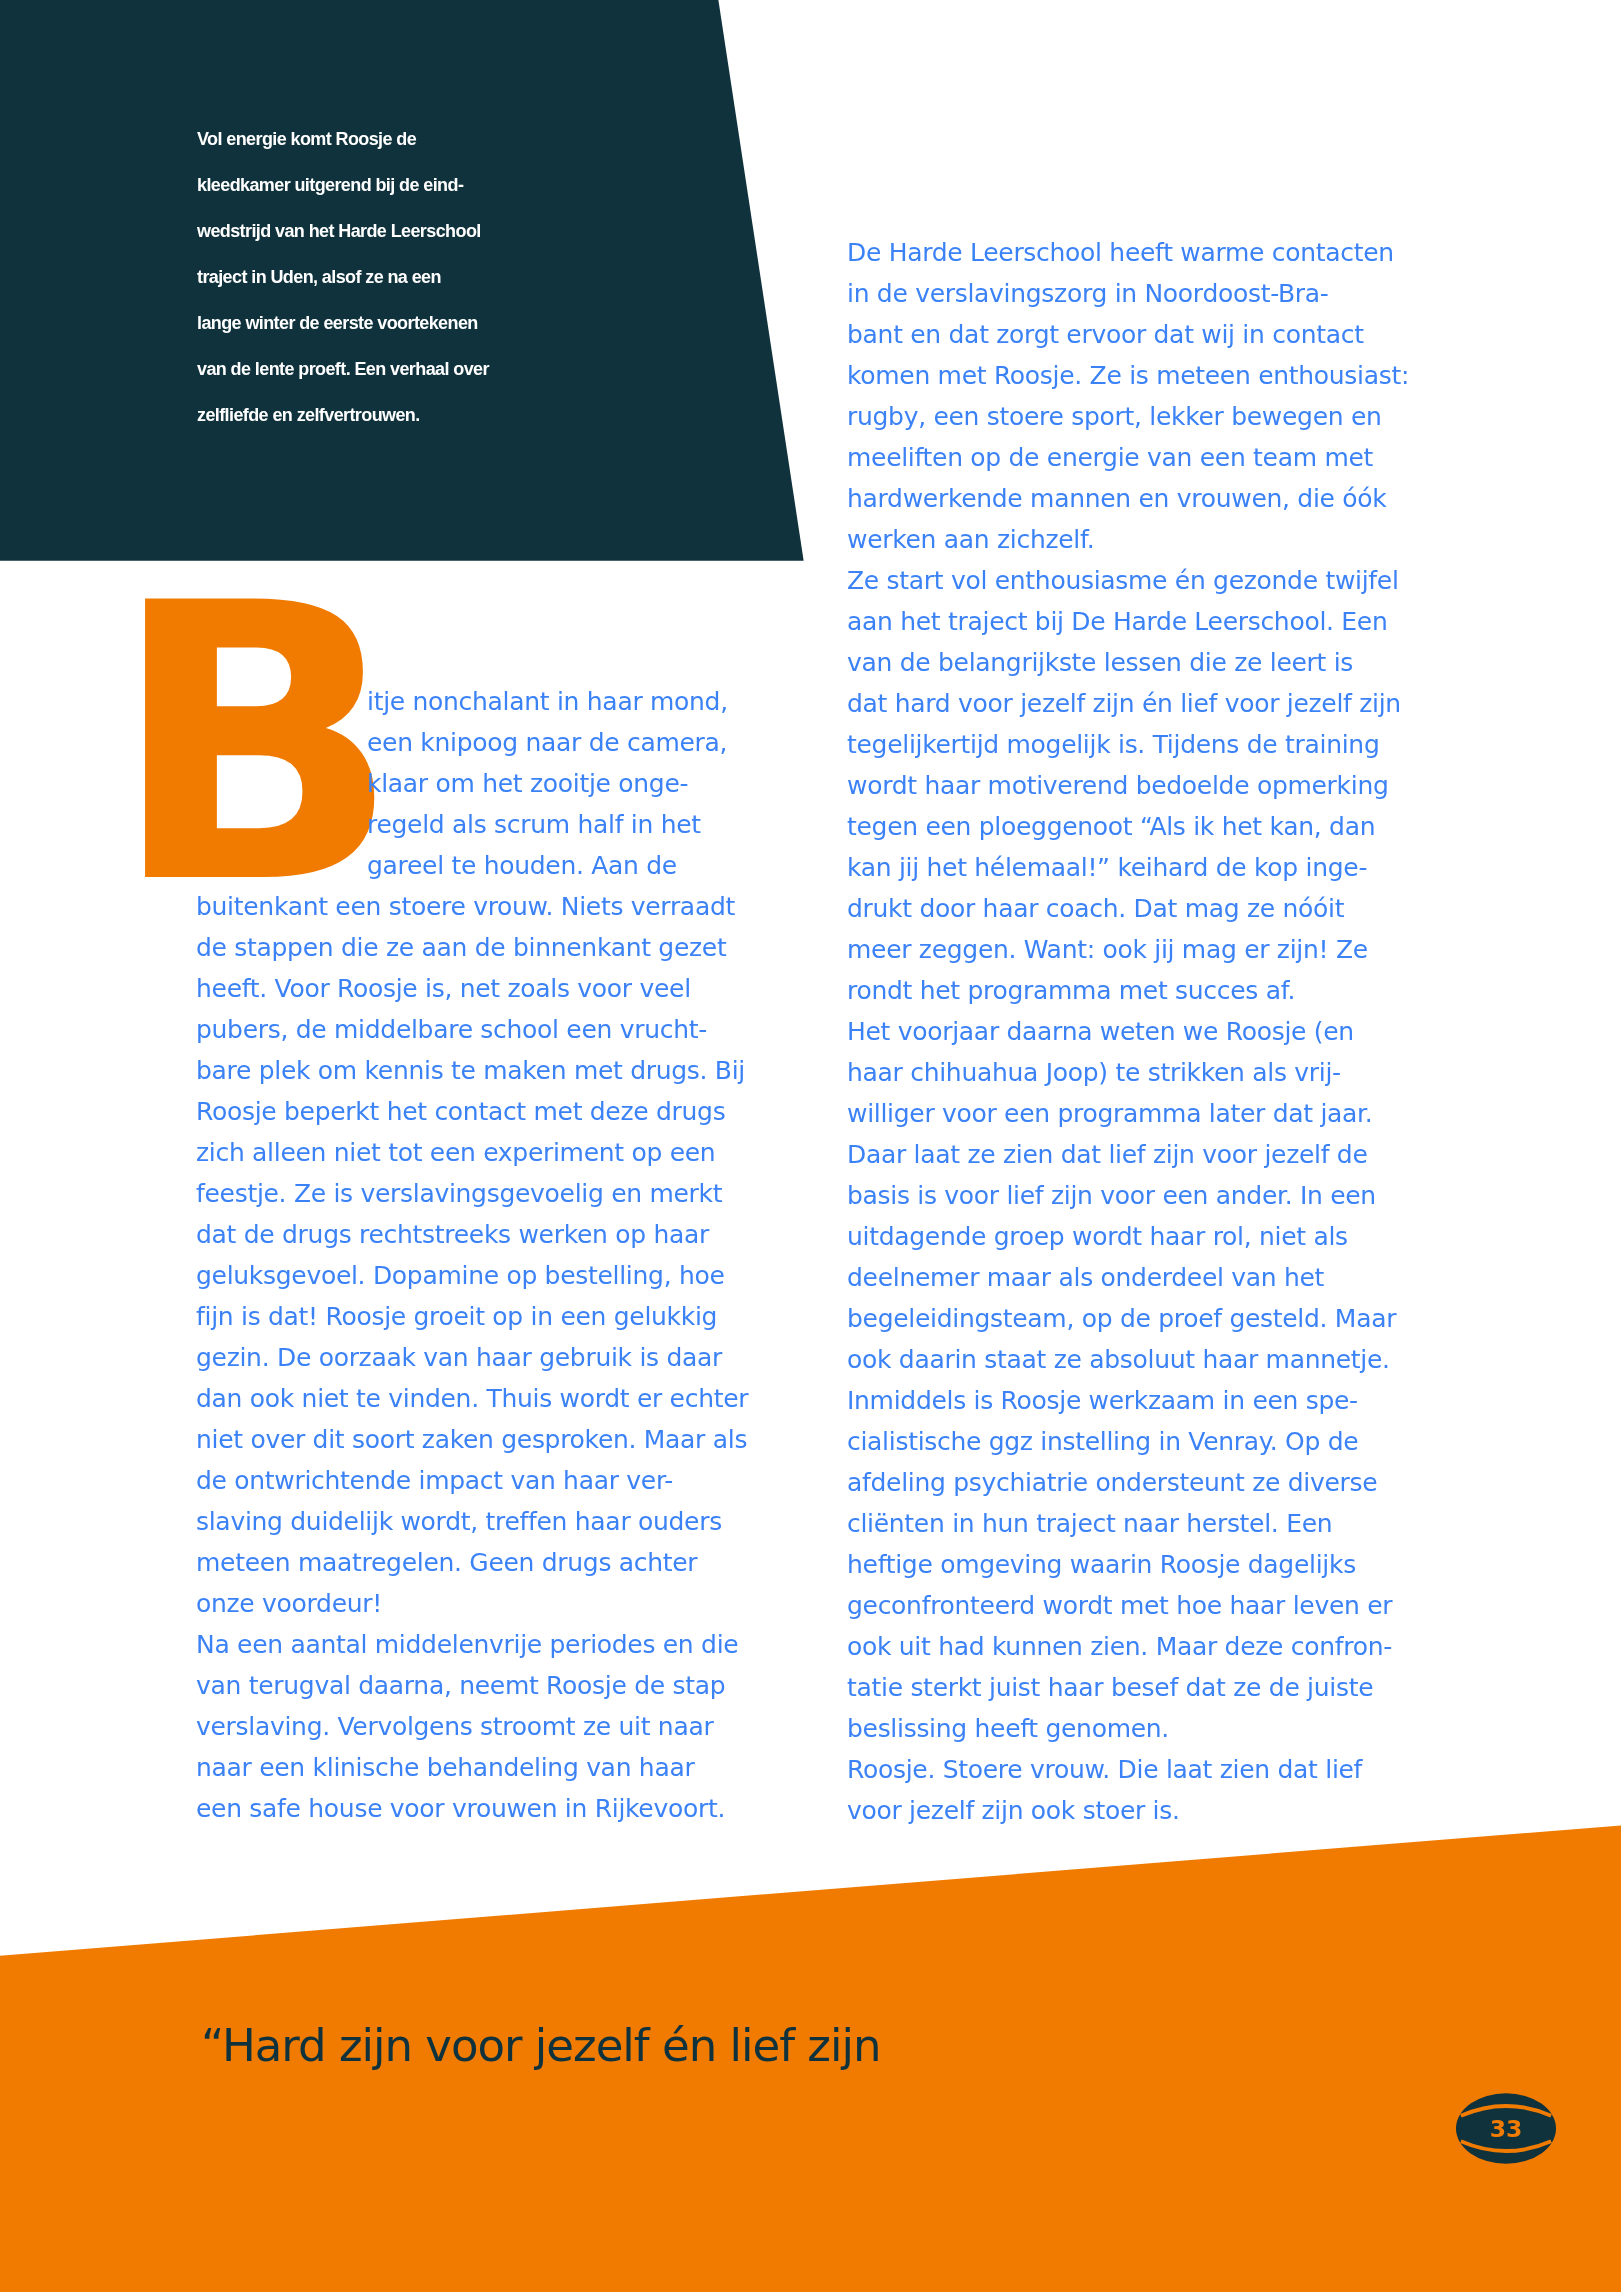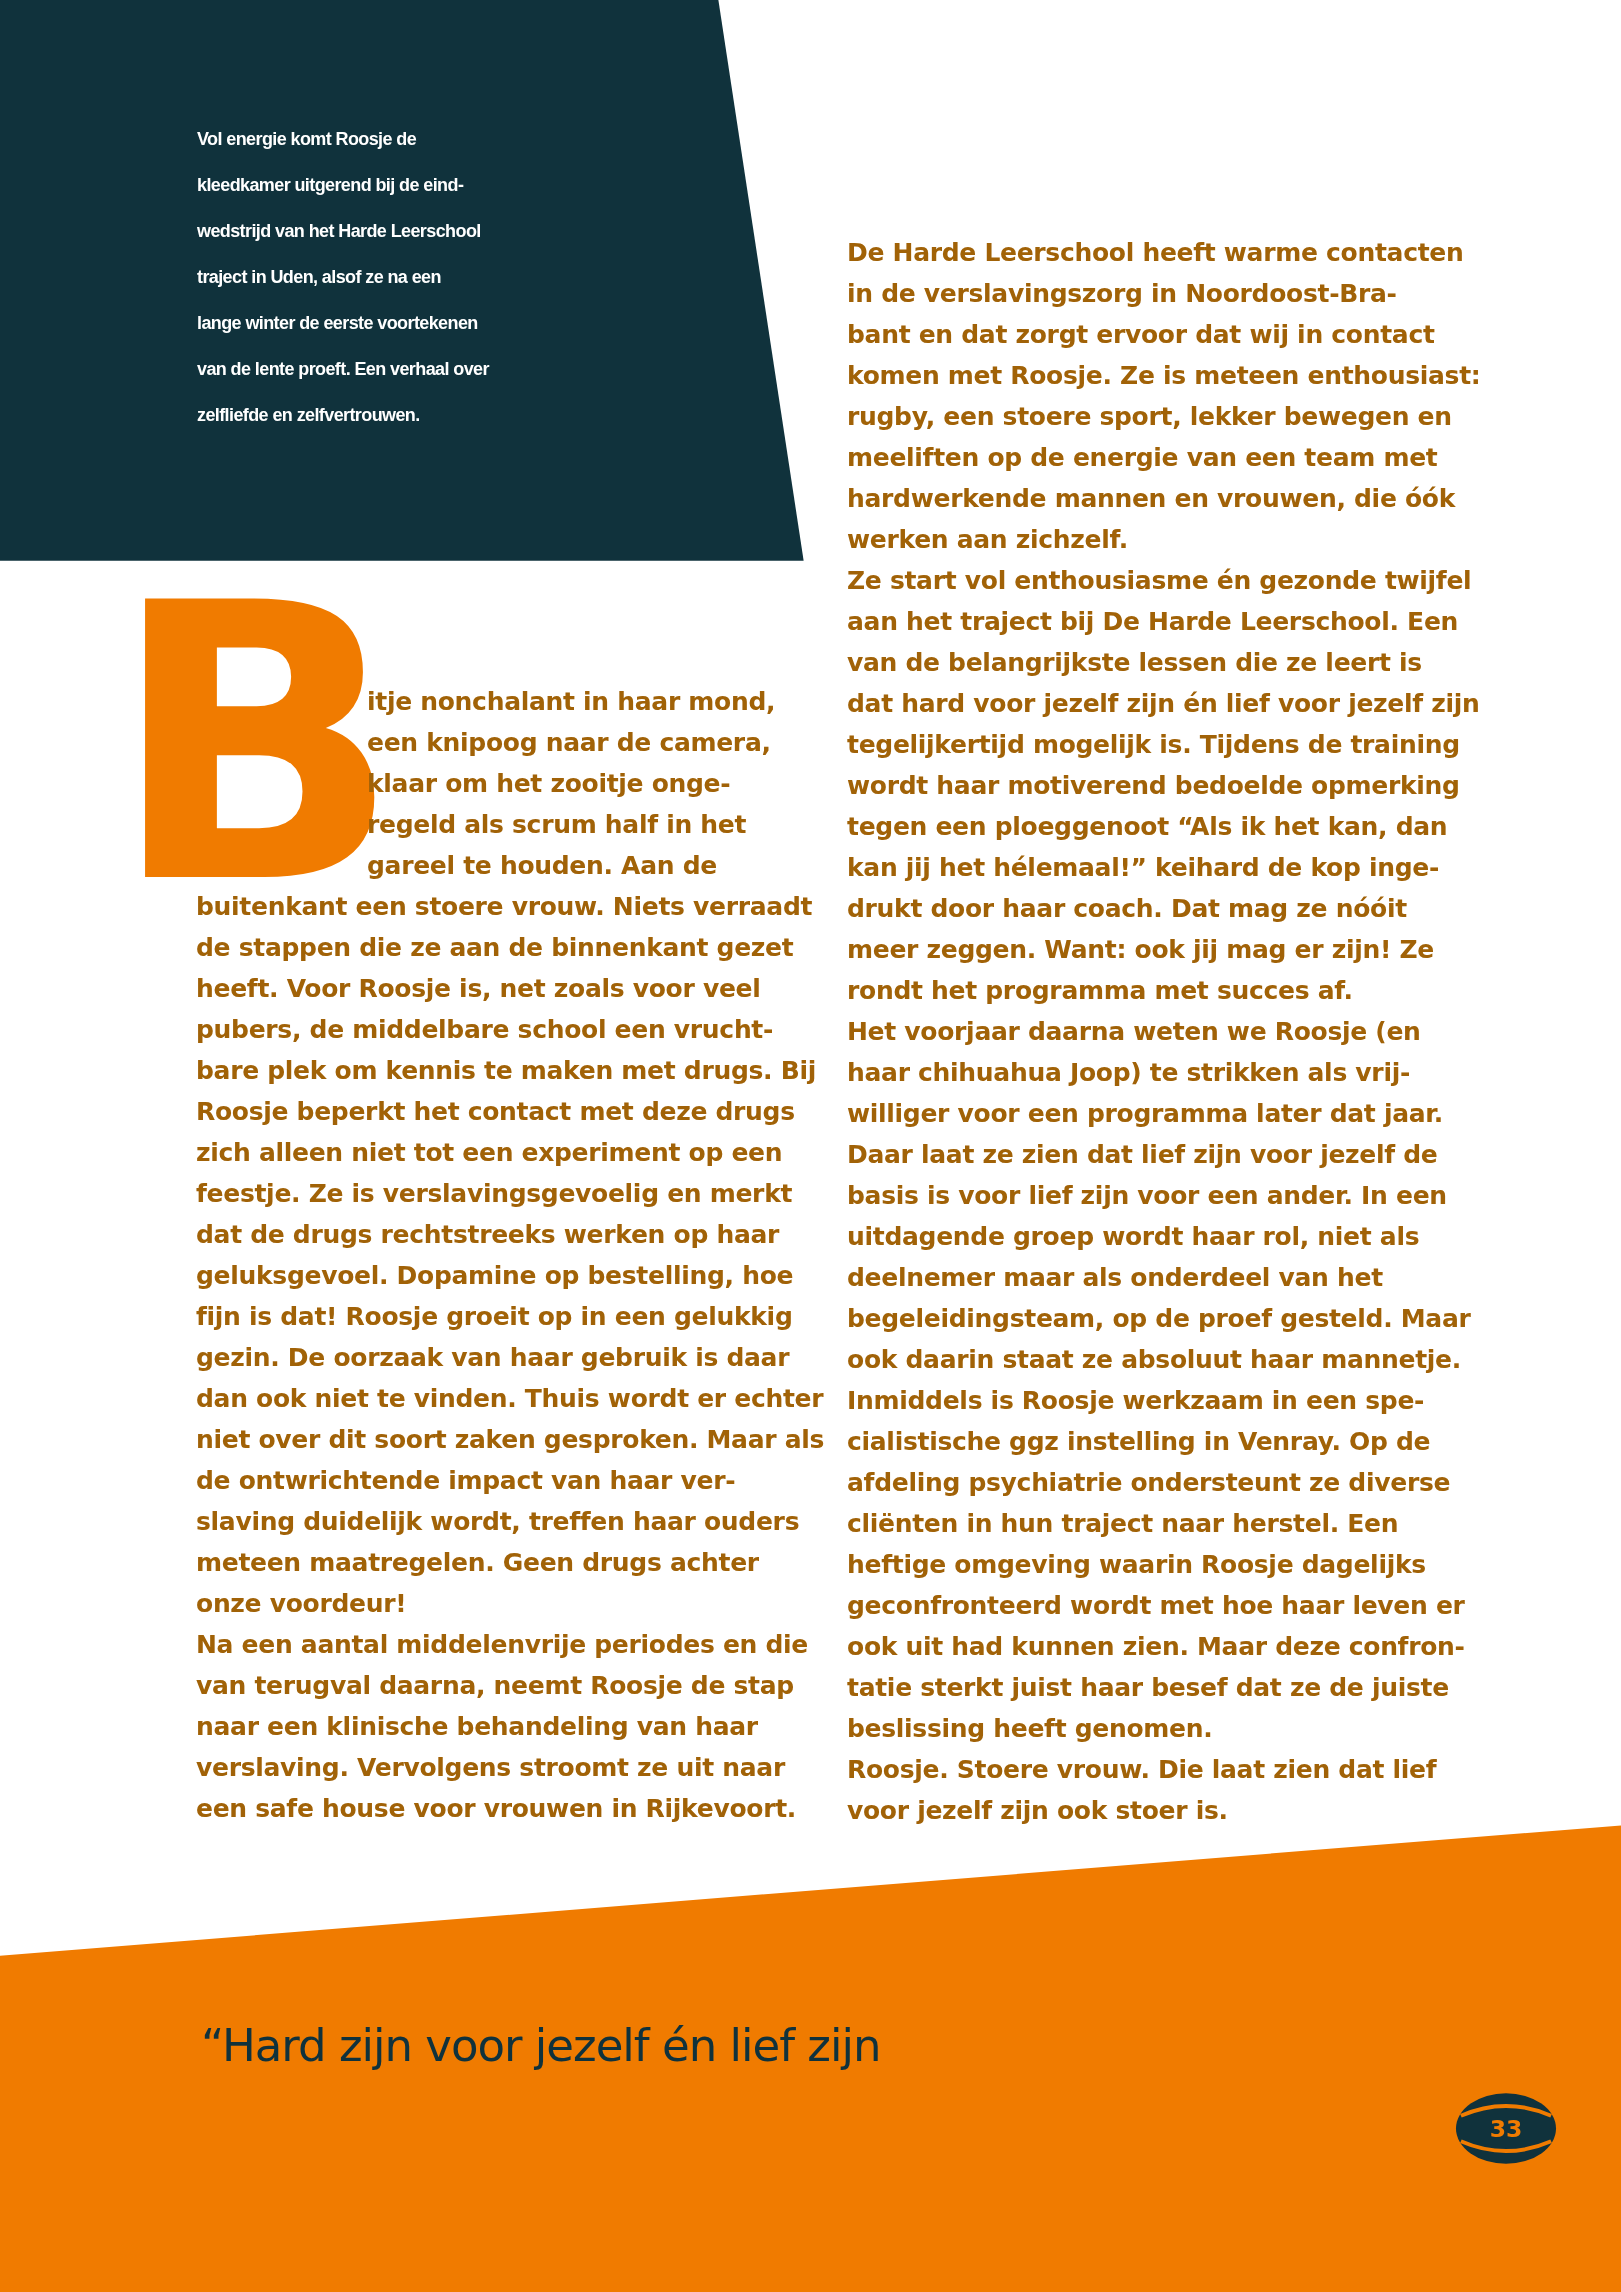--- a/index.html
+++ b/index.html
@@ -11,21 +11,21 @@
   }
   .bg-shape { position: absolute; left: 0; top: 0; width: 1621px; height: 2293px; }
   .intro {
     position: absolute; left: 157px; top: 116px; width: 510px;
     color: #ffffff; font-weight: bold; font-size: 18px; line-height: 46px;
     font-family: Liberation Sans, sans-serif; letter-spacing: -0.6px; margin-left: 40px;
   }
   .intro .line { display: block; white-space: nowrap; }
   .col {
     position: absolute; font-size: 25px; line-height: 41px;
-    font-family: "DejaVu Sans", sans-serif; color: #a16207; letter-spacing: -0.3px; font-weight: bold;
+    font-family: "DejaVu Sans", sans-serif; color: #3b82f6; letter-spacing: -0.3px;
   }
   .col .line { display: block; white-space: nowrap; height: 41px; }
   .col-right { left: 847px; top: 232px; width: 588px; }
   .col-left { left: 196px; top: 681px; width: 588px; }
   .col-left .indent { padding-left: 171px; }
   .dropcap {
     position: absolute; left: 110px; top: 554px;
     font-family: "DejaVu Sans", sans-serif; font-weight: bold;
     font-size: 382px; line-height: 382px; color: #f07b00; letter-spacing: -9.8px;
   }
@@ -83,22 +83,22 @@
     <span class="line">fijn is dat! Roosje groeit op in een gelukkig</span>
     <span class="line">gezin. De oorzaak van haar gebruik is daar</span>
     <span class="line">dan ook niet te vinden. Thuis wordt er echter</span>
     <span class="line">niet over dit soort zaken gesproken. Maar als</span>
     <span class="line">de ontwrichtende impact van haar ver-</span>
     <span class="line">slaving duidelijk wordt, treffen haar ouders</span>
     <span class="line">meteen maatregelen. Geen drugs achter</span>
     <span class="line">onze voordeur!</span>
     <span class="line">Na een aantal middelenvrije periodes en die</span>
     <span class="line">van terugval daarna, neemt Roosje de stap</span>
+    <span class="line">verslaving. Vervolgens stroomt ze uit naar</span>
     <span class="line">naar een klinische behandeling van haar</span>
-    <span class="line">verslaving. Vervolgens stroomt ze uit naar</span>
     <span class="line">een safe house voor vrouwen in Rijkevoort.</span>
   </div>
 <div class="col col-right" id="right-col">
     <span class="line">De Harde Leerschool heeft warme contacten</span>
     <span class="line">in de verslavingszorg in Noordoost-Bra-</span>
     <span class="line">bant en dat zorgt ervoor dat wij in contact</span>
     <span class="line">komen met Roosje. Ze is meteen enthousiast:</span>
     <span class="line">rugby, een stoere sport, lekker bewegen en</span>
     <span class="line">meeliften op de energie van een team met</span>
     <span class="line">hardwerkende mannen en vrouwen, die óók</span>

